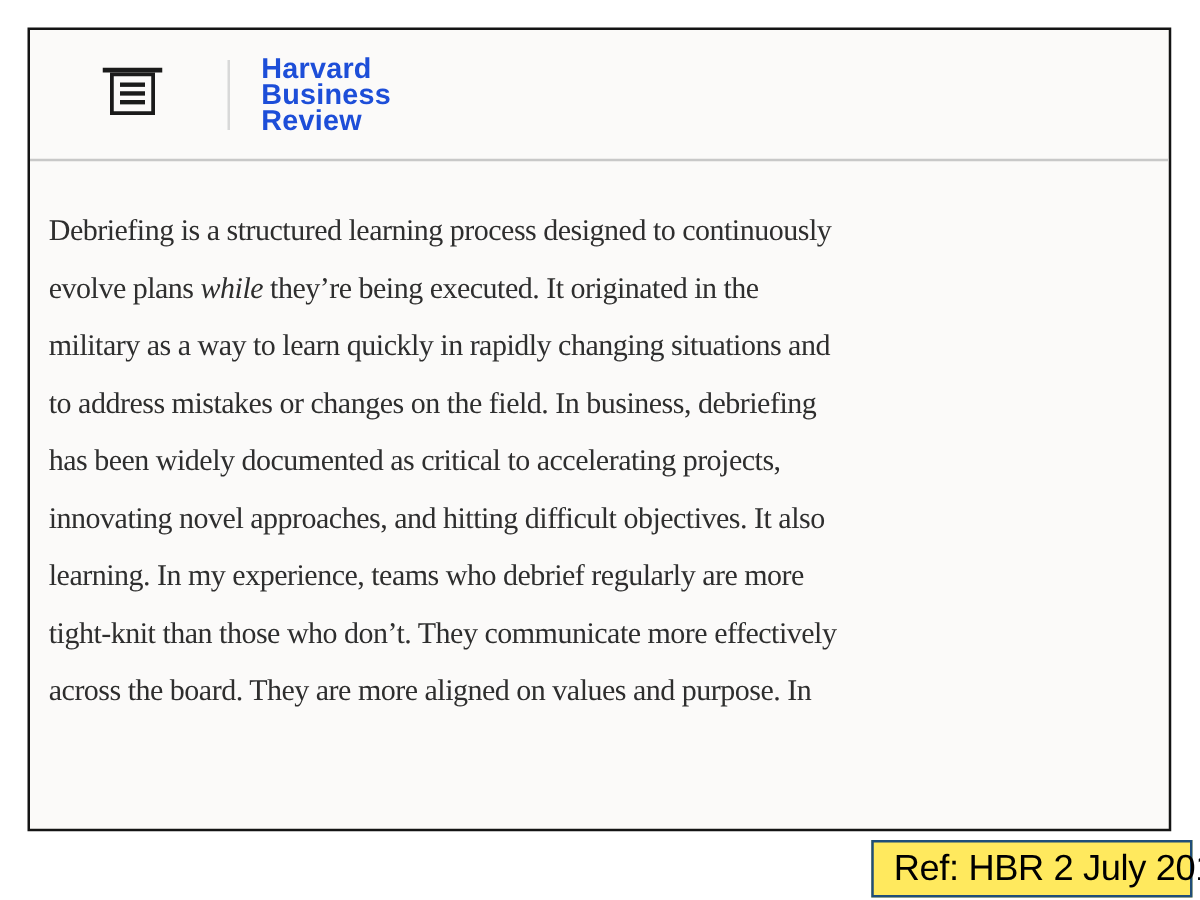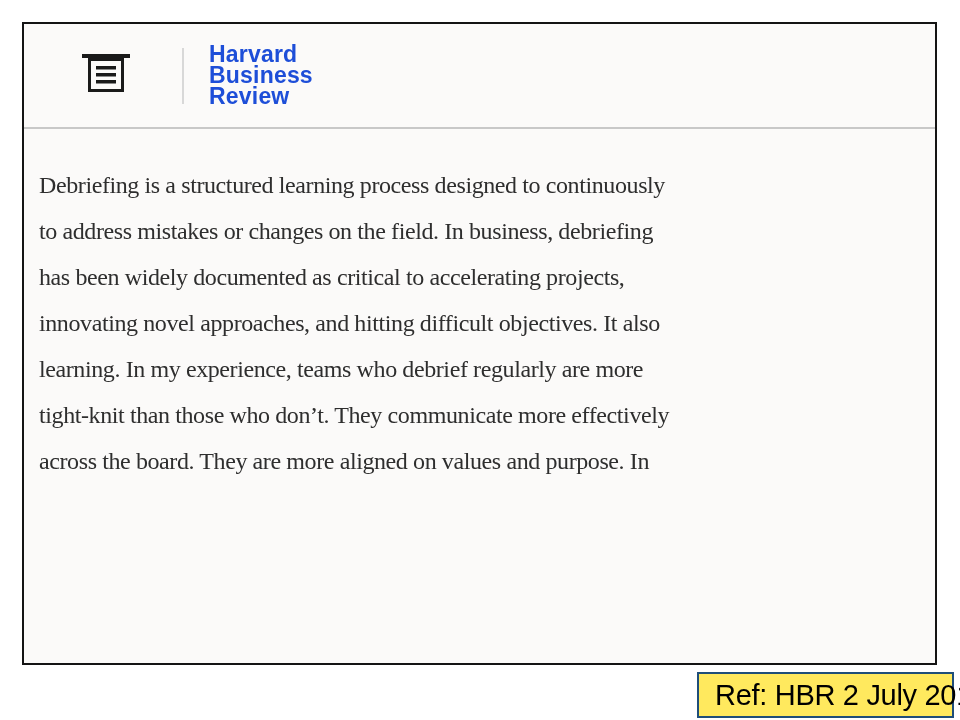--- a/index.html
+++ b/index.html
@@ -54,20 +54,22 @@
     <span class="vdivider"></span>
     <div class="logo">
       <div>Harvard</div>
       <div>Business</div>
       <div>Review</div>
     </div>
   </div>
 
   <div class="body-text">
     <div class="line">Debriefing is a structured learning process designed to continuously</div>
+    <div class="line"><span>evolve plans </span><em>while</em><span> they’re being executed. It originated in the</span></div>
+    <div class="line">military as a way to learn quickly in rapidly changing situations and</div>
     <div class="line">to address mistakes or changes on the field. In business, debriefing</div>
     <div class="line">has been widely documented as critical to accelerating projects,</div>
     <div class="line">innovating novel approaches, and hitting difficult objectives. It also</div>
     <div class="line">learning. In my experience, teams who debrief regularly are more</div>
     <div class="line">tight-knit than those who don’t. They communicate more effectively</div>
     <div class="line">across the board. They are more aligned on values and purpose. In</div>
   </div>
 </div>
 
 <div class="ref-box">

